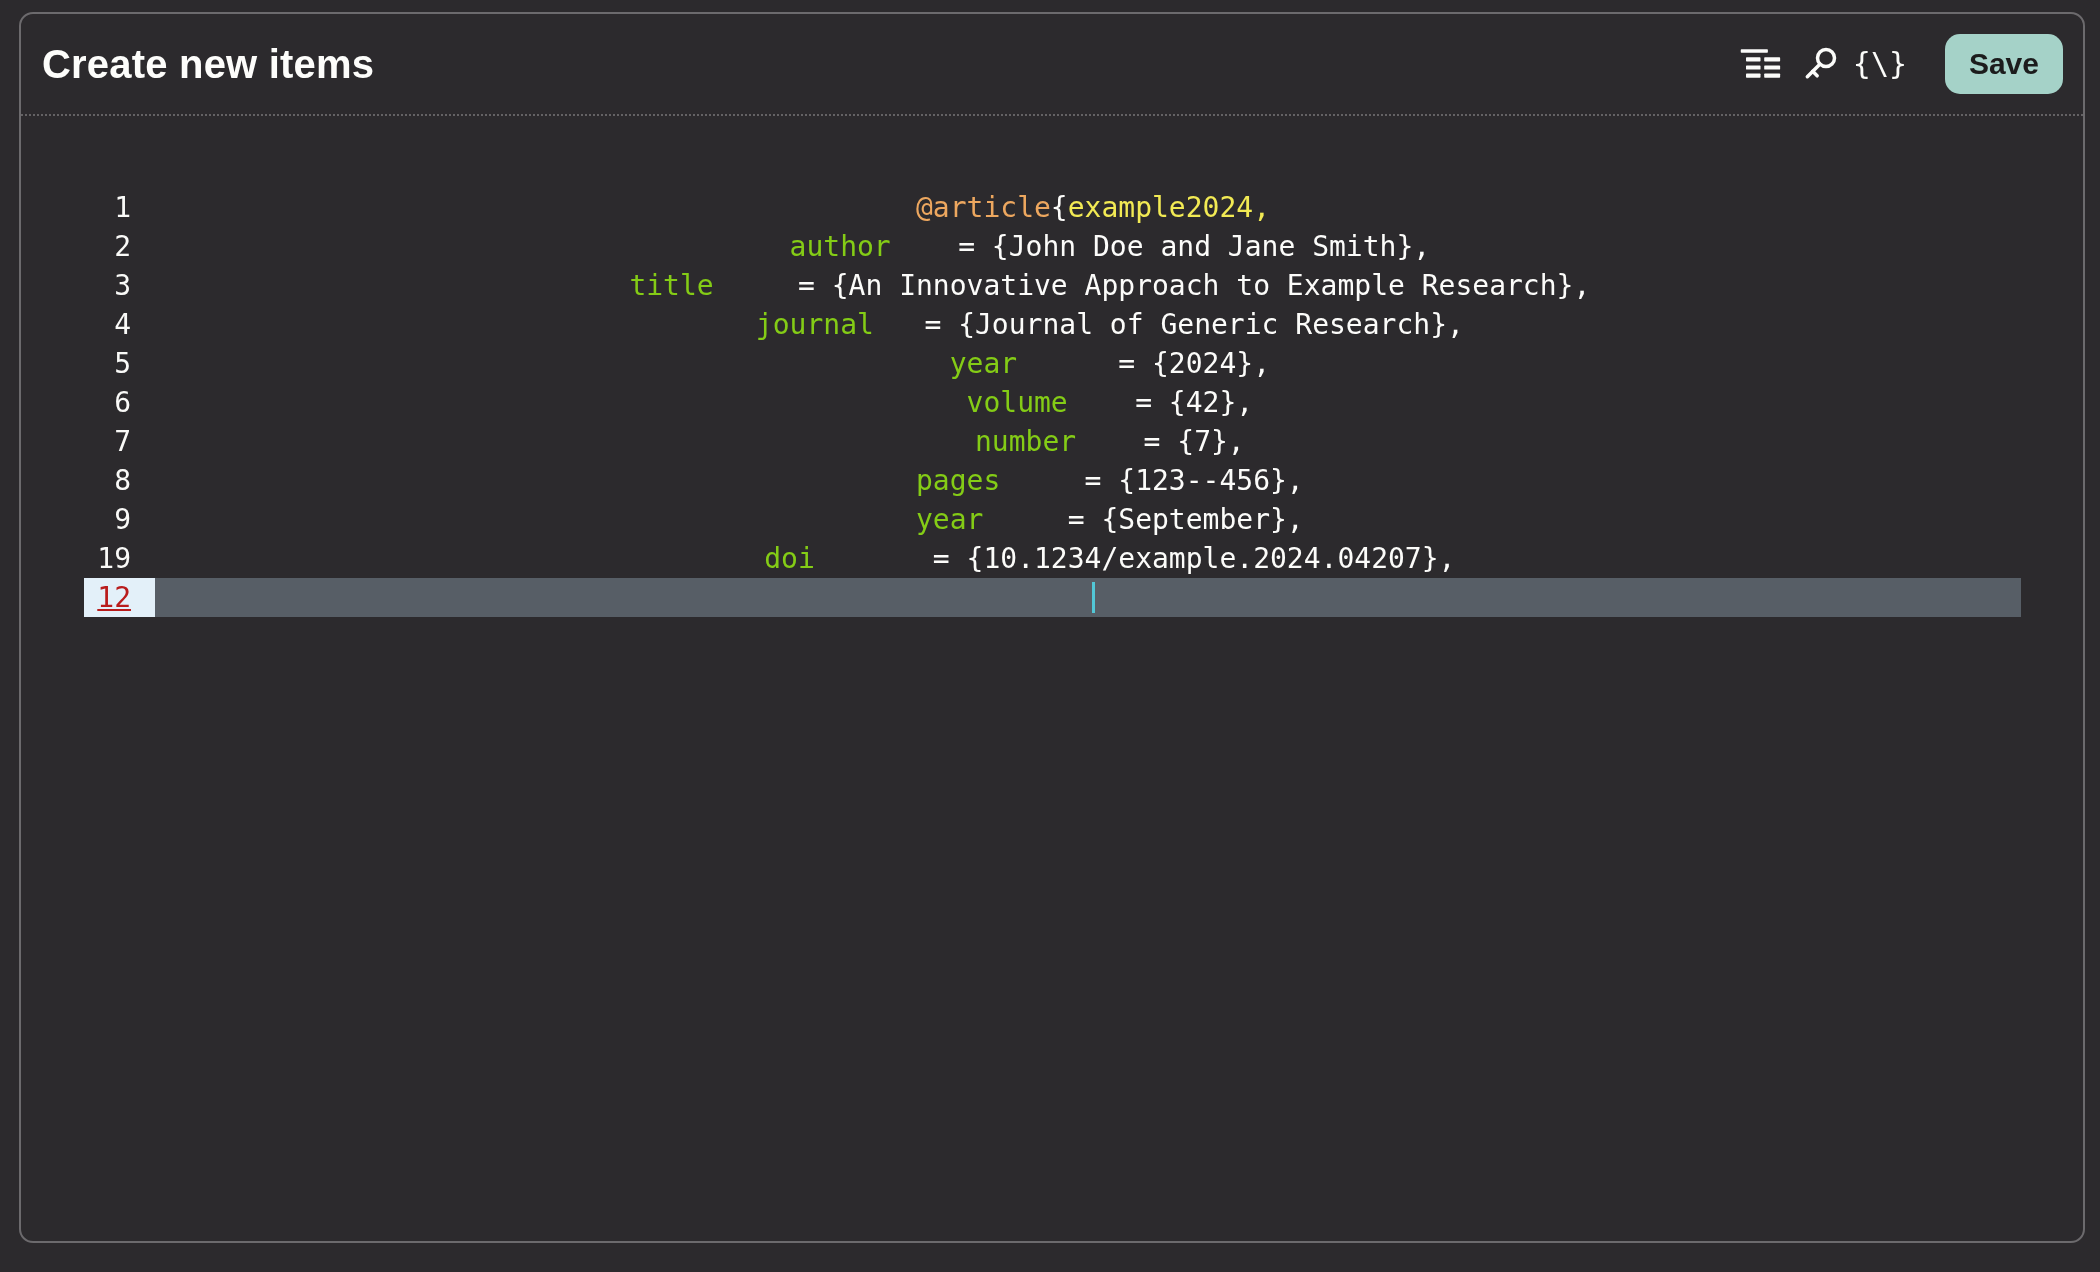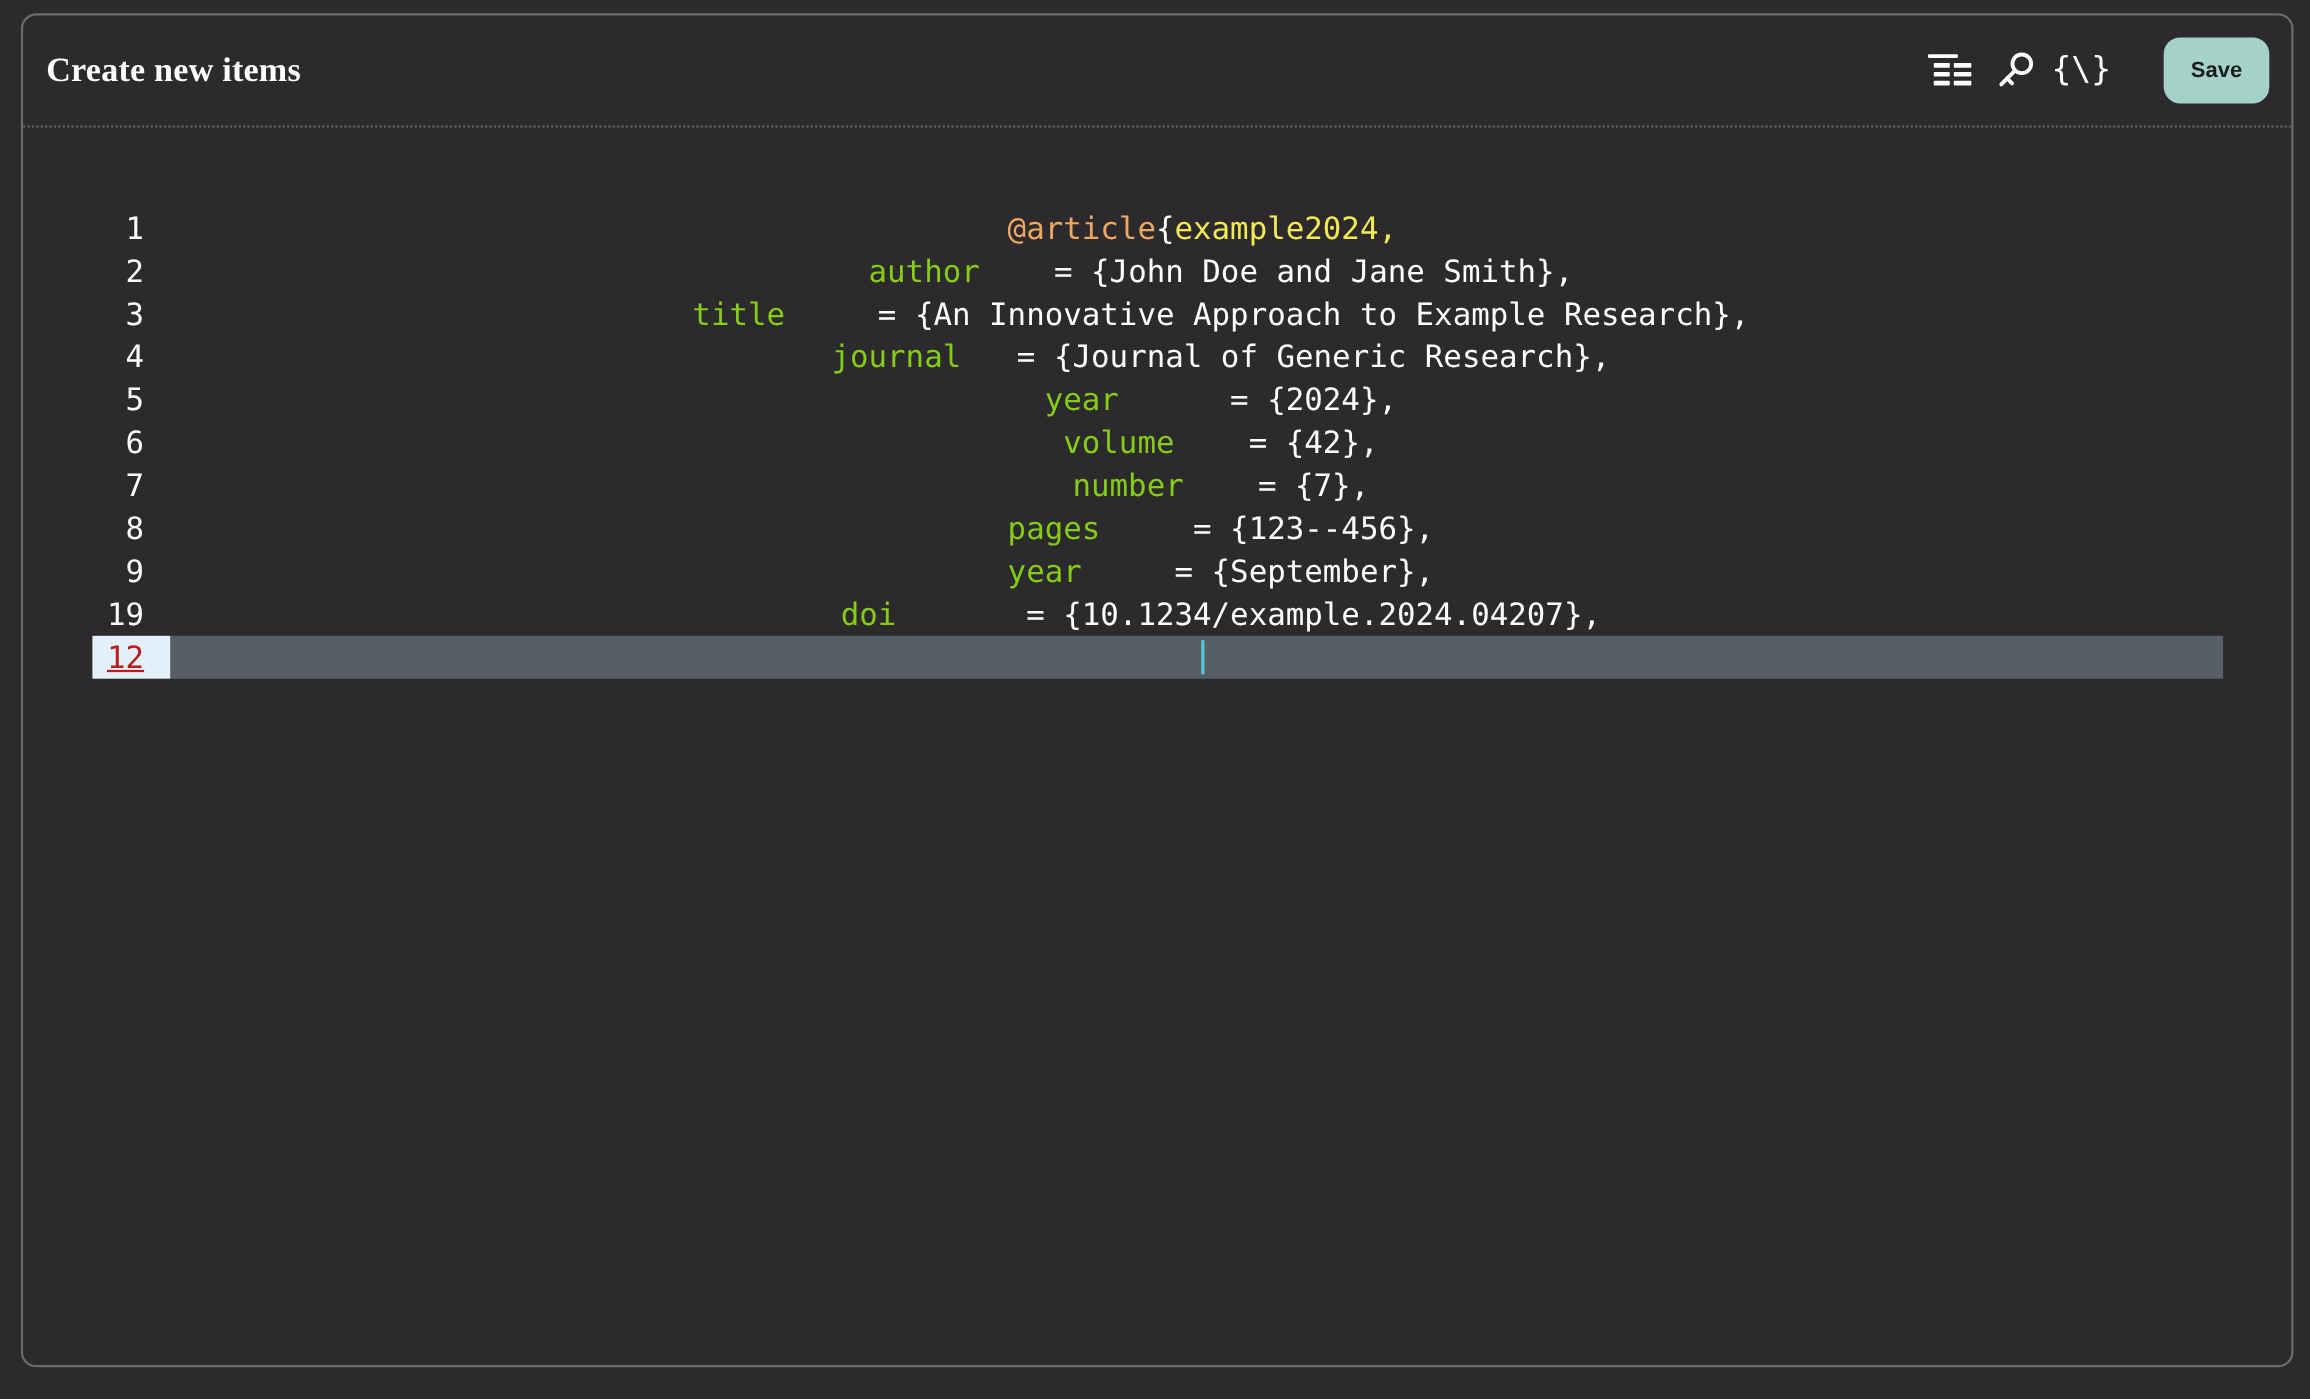--- a/index.html
+++ b/index.html
@@ -10,37 +10,37 @@
     position:absolute; left:19px; top:12px; width:2066px; height:1231px;
     border:2px solid #6c6a6d; border-radius:14px; background:#2c2a2d;
   }
 
   
   .header {
     height:102px; display:flex; align-items:center; justify-content:space-between;
     border-bottom:2px dotted #646264; padding:0 20px 0 21px;
   }
   .title {
-    font-family:Liberation Serif, serif; font-weight:700;
-    font-size:31px; color:#fdfdfb; letter-spacing:0.2px;
+    font-family:Liberation Sans, sans-serif; font-weight:700;
+    font-size:40px; color:#fdfdfb; letter-spacing:0.2px;
   }
   .toolbar { display:flex; align-items:center; gap:14px; }
   .icon-btn {
     width:46px; height:46px; background:none; border:none; cursor:pointer;
     display:flex; align-items:center; justify-content:center; color:#fcfcfa;
   }
   .icon-btn svg { display:block; }
   .braces-glyph {
     font-family:"DejaVu Sans Mono", monospace; font-size:30px; color:#fcfcfa;
     line-height:1;
   }
   .save-btn {
-    margin-left:38px; height:60px; min-width:96px; padding:0 24px;
+    margin-left:28px; height:60px; min-width:96px; padding:0 24px;
     background:#a5d2c8; color:#1c1c1c; border:none; border-radius:15px;
-    font-family:"Liberation Sans", sans-serif; font-weight:700; font-size:20px;
+    font-family:"Liberation Sans", sans-serif; font-weight:700; font-size:30px;
     cursor:pointer;
   }
 
   
   .editor {
     position:relative; padding-top:72px;
     font-family:"DejaVu Sans Mono", monospace; font-size:28px;
   }
   .line { display:flex; height:39px; line-height:39px; margin-right:62px; }
   .gutter {

